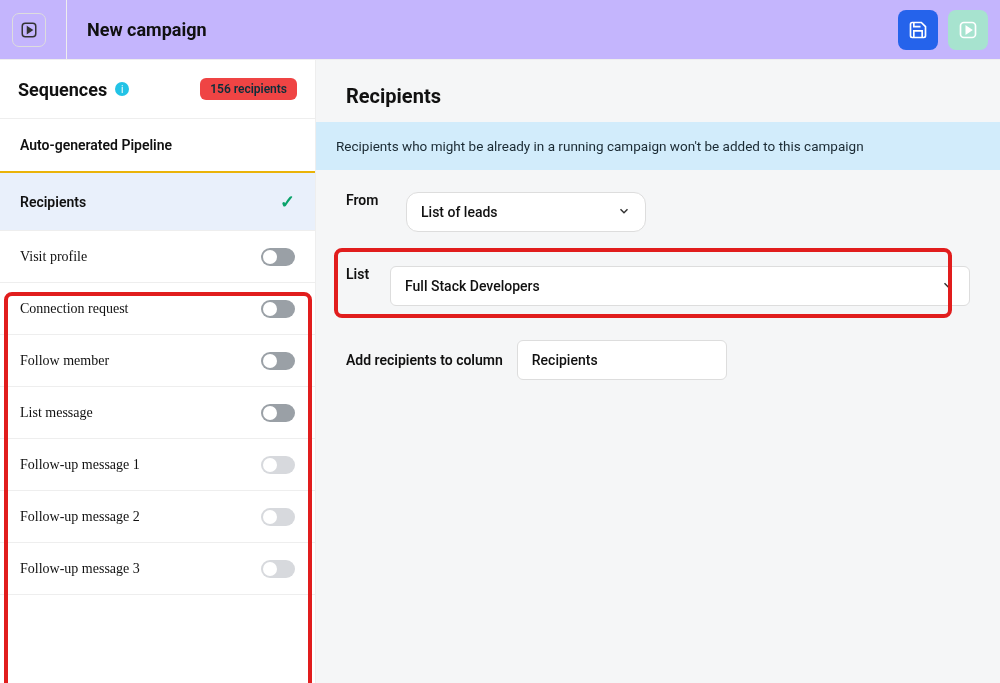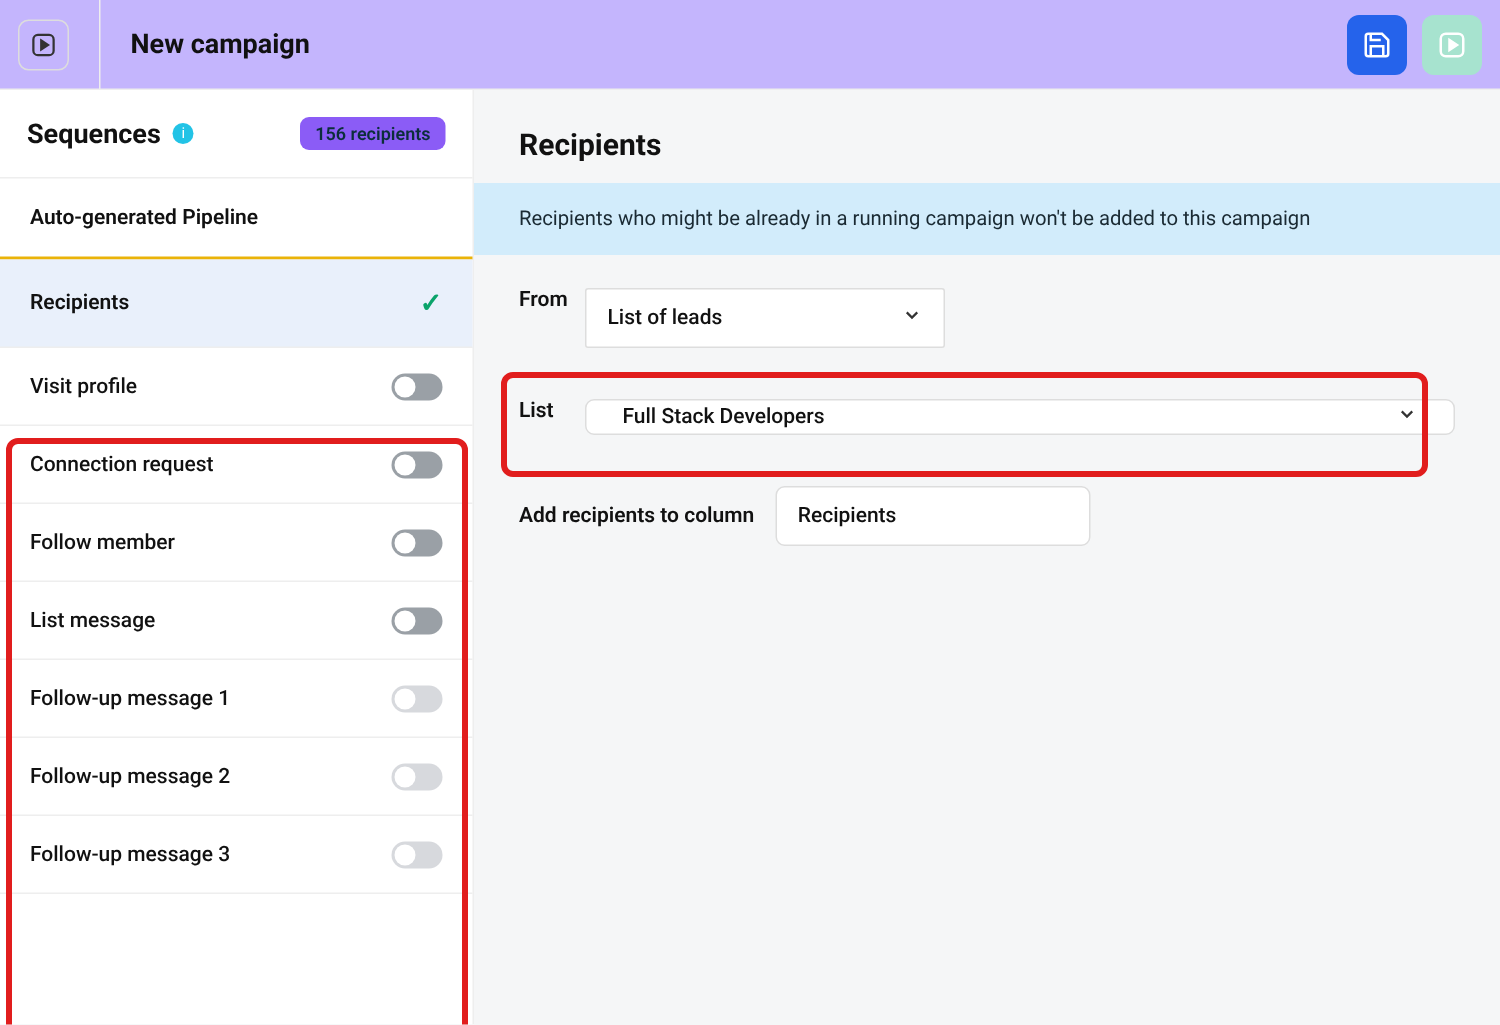--- a/index.html
+++ b/index.html
@@ -11,42 +11,42 @@
   .topbar-right { margin-left: auto; display:flex; gap: 10px; }
   .sq-btn { width: 40px; height: 40px; border-radius: 8px; display:flex; align-items:center; justify-content:center; }
   .sq-btn.blue { background: #2563eb; }
   .sq-btn.teal { background: #a7e3cf; }
 
   .layout { display:flex; height: calc(683px - 60px); }
   .sidebar { width: 320px; background: #fff; border-right: 1px solid #eee; position: relative; }
   .sidehead { display:flex; align-items:center; padding: 18px 18px 18px 18px; border-bottom: 1px solid #eee; }
   .sidehead-title { font-size: 18px; font-weight: 700; margin-right: 8px; }
   .info-dot { width: 14px; height: 14px; border-radius: 50%; background: #22c3e6; color:#fff; font-size:10px; display:flex; align-items:center; justify-content:center; }
-  .recip-badge { margin-left:auto; background: #8b5cf6; color:#0b2e3a; font-size: 12px; font-weight:600; padding: 4px 10px; border-radius: 6px; }
+  .recip-badge { margin-left:auto; background: #ef4444; color:#0b2e3a; font-size: 12px; font-weight:600; padding: 4px 10px; border-radius: 6px; }
   .pipe-row { padding: 18px 20px; border-bottom: 2px solid #eab308; font-size: 14px; font-weight:600; }
   .recip-row { padding: 18px 20px; border-bottom: 1px solid #eee; font-size: 14px; font-weight:600; background: #e9f0fb; display:flex; align-items:center; }
   .check { margin-left:auto; color:#0aa36a; font-size:18px; font-weight:bold; }
 
-  .seq-list { position: relative; }
+  .seq-list { position: relative; font-family: Liberation Serif, serif; }
   .seq-item { height: 52px; border-bottom: 1px solid #eee; display:flex; align-items:center; padding: 0 20px; font-size: 14px; font-weight: 500; }
   .toggle { margin-left:auto; width: 34px; height: 18px; border-radius: 10px; background: #d7d9dd; position: relative; }
   .toggle::after { content:""; position:absolute; left:2px; top:2px; width:14px; height:14px; background:#fff; border-radius:50%; }
   .toggle.dark { background: #9aa0a6; }
   .toggle.dark::after { background:#fff; }
 
   .hl-red-left { position:absolute; left: 4px; top: 232px; width: 308px; height: 400px; border: 4px solid #e11d1d; border-radius: 8px; pointer-events:none; }
 
   .main { flex:1; background:#f5f6f7; }
   .main-title { font-size: 20px; font-weight:700; padding: 24px 30px 14px 30px; }
-  .banner { background: #d2ecfb; padding: 16px 30px; font-size: 13.5px; color:#1a2a33; }
+  .banner { background: #d2ecfb; padding: 16px 20px; font-size: 13.5px; color:#1a2a33; }
   .form-area { padding: 22px 30px; position: relative; }
   .form-row { display:flex; gap: 0; margin-bottom: 20px; }
   .form-label { font-size: 14px; font-weight:600; min-width: 44px; }
-  .select-sm { width: 240px; height: 40px; background:#fff; border:1px solid #ddd; border-radius: 2px; display:flex; align-items:center; padding: 0 14px; font-size:14px; font-weight:500; position:relative; }
-  .select-lg { width: 580px; height: 24px; background:#fff; border:1px solid #ddd; border-radius: 6px; display:flex; align-items:center; padding: 0 24px; font-size:14px; font-weight:500; position:relative; }
+  .select-sm { width: 240px; height: 40px; background:#fff; border:1px solid #ddd; border-radius: 12px; display:flex; align-items:center; padding: 0 14px; font-size:14px; font-weight:500; position:relative;margin-left:16px; }
+  .select-lg { width: 580px; height: 40px; background:#fff; border:1px solid #ddd; border-radius: 6px; display:flex; align-items:center; padding: 0 14px; font-size:14px; font-weight:500; position:relative; }
   .chev { margin-left:auto; }
   .form-row-list { margin-top: 34px; margin-bottom: 34px; }
   .form-label-list { font-size:14px; font-weight:600; min-width:44px; }
   .col-label { font-size:14px; font-weight:600; }
   .col-input { width: 210px; height: 40px; background:#fff; border:1px solid #ddd; border-radius:6px; display:flex; align-items:center; padding:0 14px; font-size:14px; font-weight:500; margin-left: 14px; }
   .row2 { display:flex; align-items:center; margin-top: 22px; }
 
   .hl-red-right { position:absolute; left: 18px; top: 78px; width: 618px; height: 70px; border: 4px solid #e11d1d; border-radius: 8px; pointer-events:none; }
 </style>
 </head>

